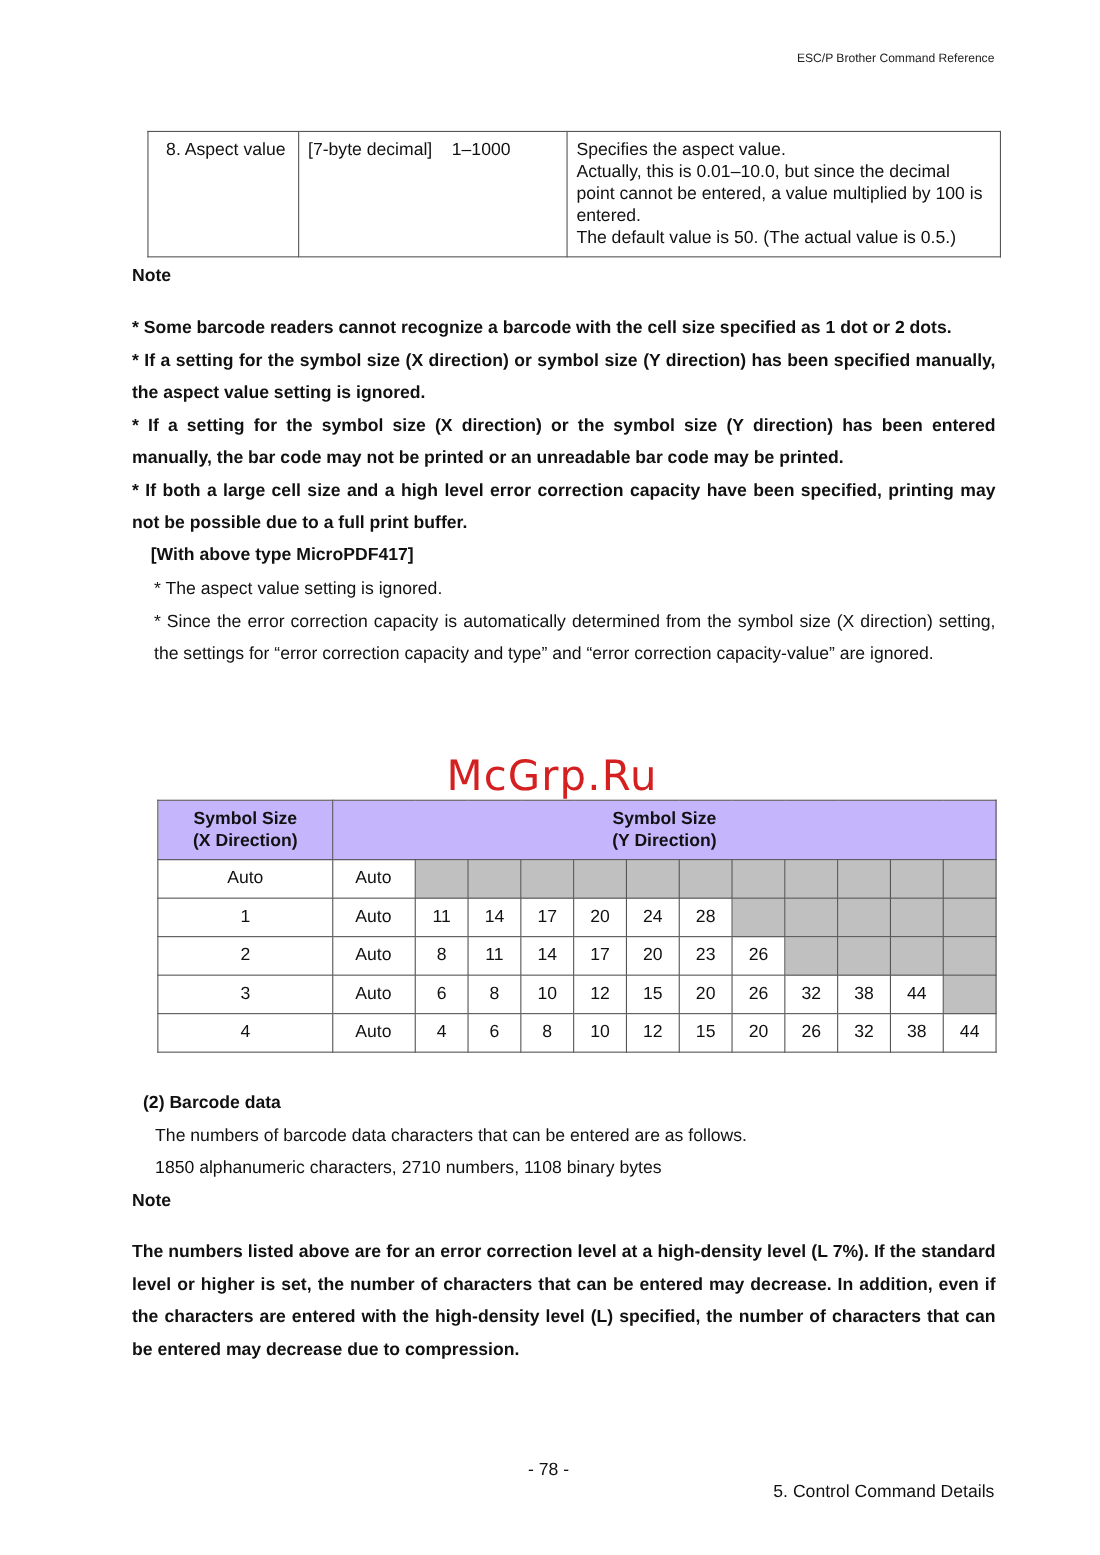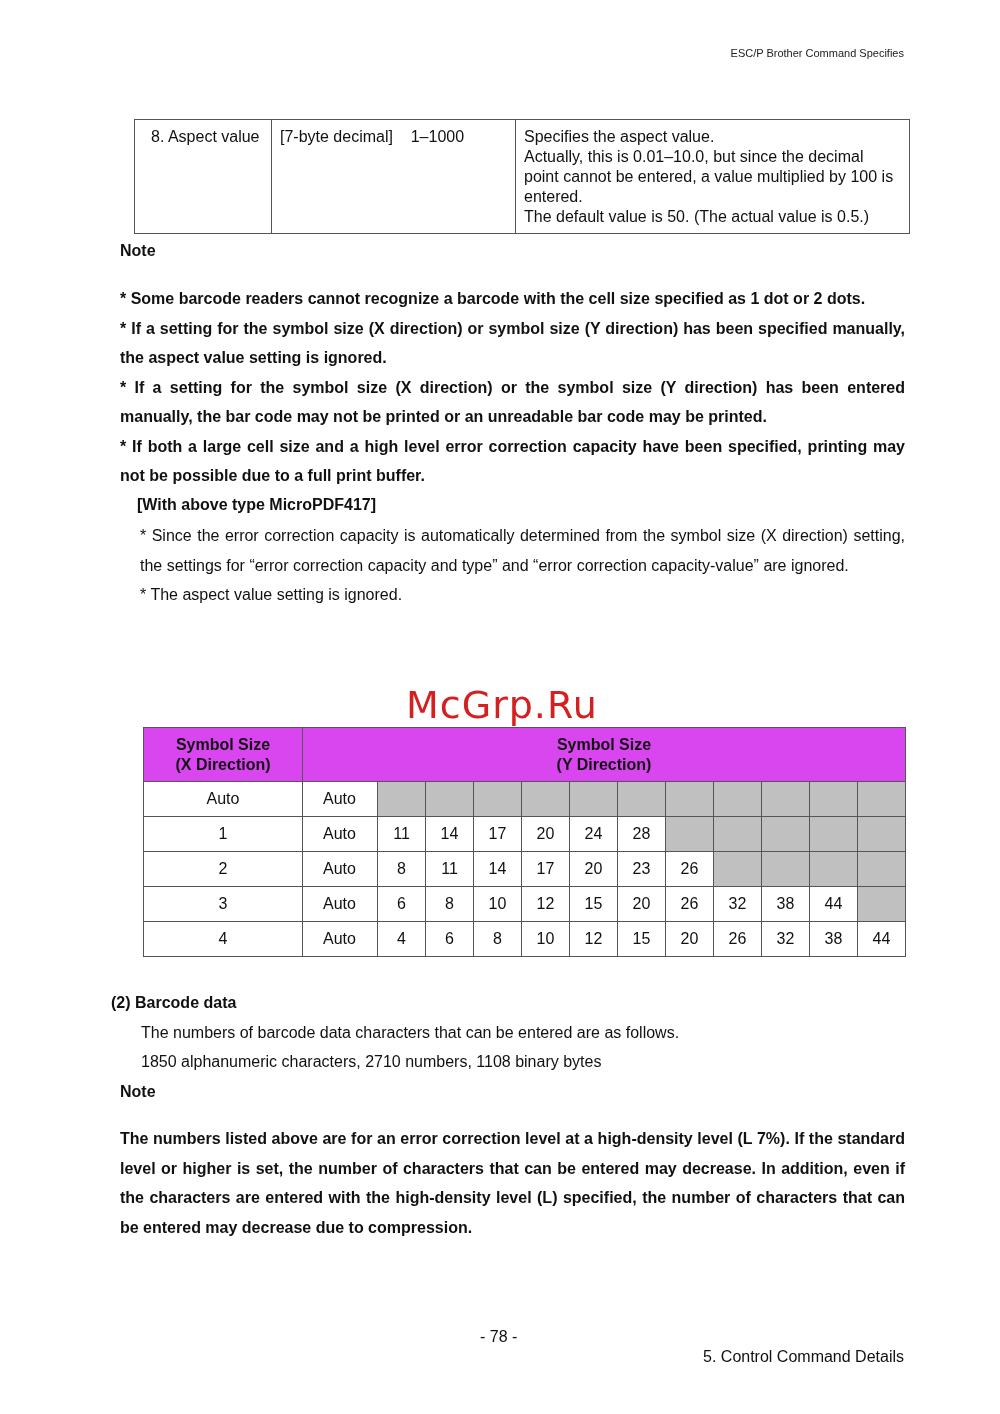--- a/index.html
+++ b/index.html
@@ -20,36 +20,36 @@
     .micro-title { position: absolute; left: 137px; top: 496px; font-weight: bold; font-size: 16px; }
     .micro-body { position: absolute; left: 140px; top: 521px; width: 765px; font-size: 16px; line-height: 29.5px;
                   text-align: justify; }
     .micro-body p { margin: 0; }
 
     .watermark { position: absolute; left: 406px; top: 683px; font-family: "DejaVu Sans", sans-serif;
                  font-size: 38px; color: #d42020; letter-spacing: 1px; line-height: 44px; }
 
     table.sym { position: absolute; left: 143px; top: 727px; border-collapse: collapse; font-size: 16px; }
     table.sym td, table.sym th { border: 1px solid #555; text-align: center; height: 34px; padding: 0; }
-    table.sym th { background: #d946ef; font-weight: bold; height: 53px; line-height: 20px; margin-left: 47px; }
+    table.sym th { background: #c4b5fd; font-weight: bold; height: 53px; line-height: 20px; margin-left: 47px; }
     table.sym th.hx { width: 158px; }
     table.sym td.x { width: 158px; }
     table.sym td.auto { width: 75px; text-align: left; padding-left: 20px; box-sizing: border-box; }
     table.sym td.v { width: 47px; }
     table.sym td.na { background: #c0c0c0; }
 
-    .bc-title { position: absolute; left: 111px; top: 994px; font-weight: bold; font-size: 16px; }
+    .bc-title { position: absolute; left: 130px; top: 994px; font-weight: bold; font-size: 16px; }
     .bc-body { position: absolute; left: 141px; font-size: 16px; }
     .page-num { position: absolute; left: 480px; top: 1328px; font-size: 16px; }
     .footer-sec { position: absolute; right: 96px; top: 1348px; font-size: 16px; }
   </style>
 </head>
 <body>
 
-<div class="header-ref">ESC/P Brother Command Specifies</div>
+<div class="header-ref">ESC/P Brother Command Reference</div>
 
 <table class="param">
   <tbody>
       <tr>
     <td class="c1">8. Aspect value</td>
     <td class="c2" style="white-space: pre;">[7-byte decimal]    1–1000</td>
     <td>
       <div>Specifies the aspect value.</div>
       <div>Actually, this is 0.01–10.0, but since the decimal point cannot be entered, a value multiplied by 100 is entered.</div>
       <div>The default value is 50. (The actual value is 0.5.)</div>
@@ -61,22 +61,22 @@
 <div class="note-title" style="top:242px;">Note</div>
 <div class="note-block" style="top:266px;">
   <div>* Some barcode readers cannot recognize a barcode with the cell size specified as 1 dot or 2 dots.</div>
   <div>* If a setting for the symbol size (X direction) or symbol size (Y direction) has been specified manually, the aspect value setting is ignored.</div>
   <div>* If a setting for the symbol size (X direction) or the symbol size (Y direction) has been entered manually, the bar code may not be printed or an unreadable bar code may be printed.</div>
   <div>* If both a large cell size and a high level error correction capacity have been specified, printing may not be possible due to a full print buffer.</div>
 </div>
 
 <div class="micro-title">[With above type MicroPDF417]</div>
 <div class="micro-body">
+  <p>* The aspect value setting is ignored.</p>
   <p>* Since the error correction capacity is automatically determined from the symbol size (X direction) setting, the settings for “error correction capacity and type” and “error correction capacity-value” are ignored.</p>
-  <p>* The aspect value setting is ignored.</p>
 </div>
 
 <div class="watermark">McGrp.Ru</div>
 
 <table class="sym">
   <thead>
     <tr>
       <th class="hx">
         <div>Symbol Size</div>
         <div>(X Direction)</div>

